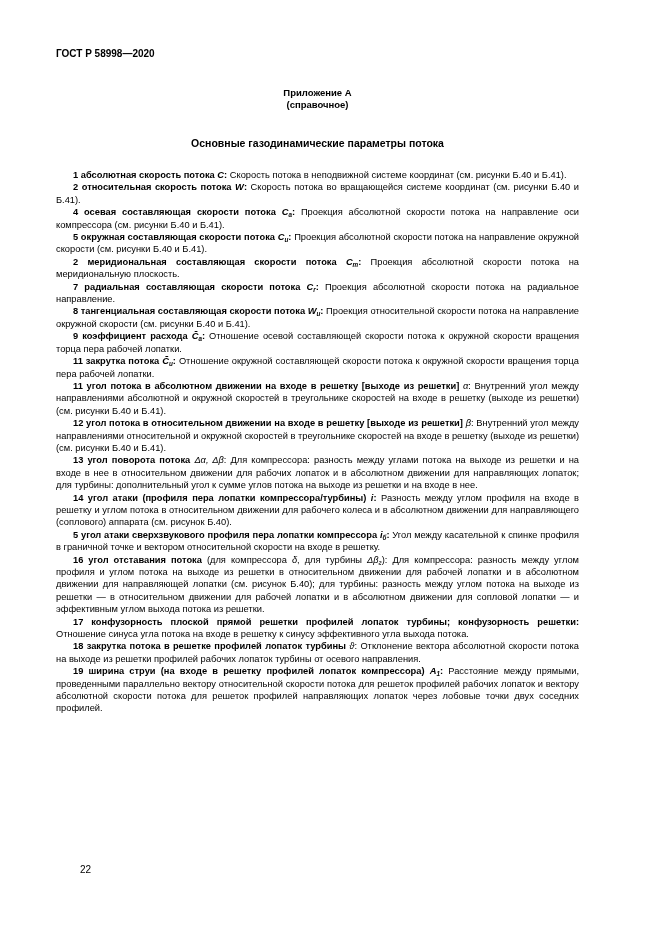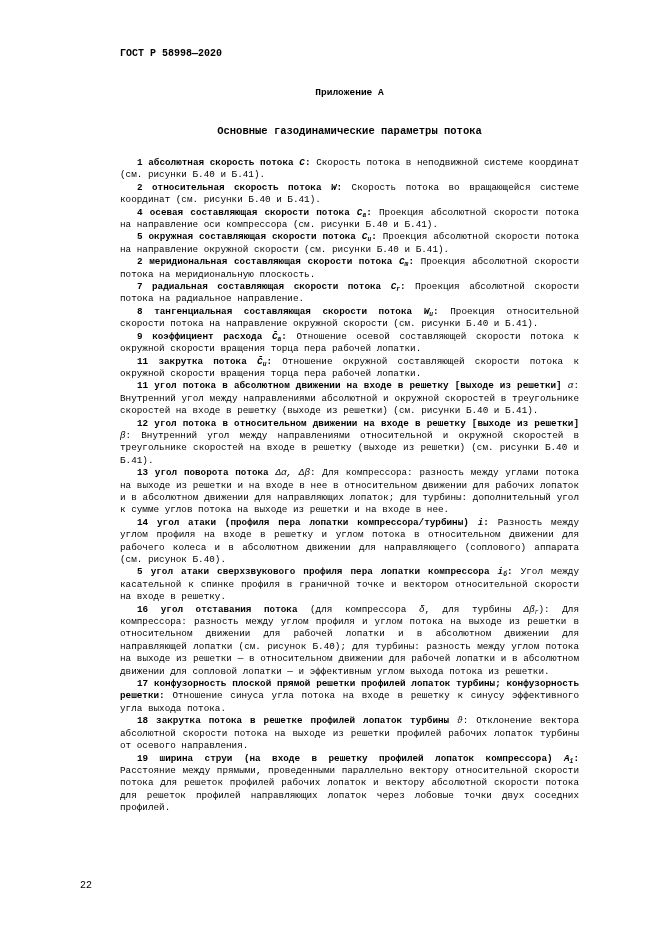--- a/index.html
+++ b/index.html
@@ -2,47 +2,48 @@
 <html><head>
 <meta charset="utf-8">
 <style>
   * { margin: 0; padding: 0; box-sizing: border-box; }
   html, body { background: #ffffff; }
   body {
     width: 661px; height: 935px; position: relative;
     font-family: "Liberation Sans", sans-serif;
     color: #000; overflow: hidden;
   }
-  .page { position: absolute; inset: 0; padding: 48px 82px 0 120px; font-family: Liberation Mono, monospace; }
+  .page { position: absolute; inset: 0; padding: 48px 82px 0 56px; }
   .doc-header { font-weight: bold; font-size: 10px; margin-bottom: 28px; }
   .appendix-block { text-align: center; font-weight: bold; font-size: 9.5px; line-height: 12px; }
   .section-title { text-align: center; font-weight: bold; font-size: 10.5px; margin-top: 26px; margin-bottom: 20px; }
   .terms p {
     font-size: 9.3px; line-height: 12.4px;
     text-align: justify; text-indent: 17px; margin: 0;
   }
   .b { font-weight: bold; }
   .i { font-style: italic; }
   sub { font-size: 0.68em; vertical-align: -0.3em; line-height: 0; }
   .frac {
     display: inline-block; text-align: center; vertical-align: -0.7em;
     font-weight: bold; font-style: italic; font-size: 8.5px; line-height: 1.15;
     margin: 0 1px;
   }
   .frac .fn { display: block; border-bottom: 0.8px solid #000; padding: 0 2px; }
   .frac .fd { display: block; }
-  .page-number { position: absolute; left: 80px; top: 864px; font-size: 10px; margin-top: 16px; }
+  .page-number { position: absolute; left: 80px; top: 864px; font-size: 10px; }
 </style>
 </head>
 <body>
 
 <div class="page">
   <div class="doc-header">ГОСТ Р 58998—2020</div>
   <div class="appendix-block">
     <div>Приложение А</div>
+    <div>(справочное)</div>
   </div>
   <div class="section-title">Основные газодинамические параметры потока</div>
   <div class="terms">
       <p><span class="b">1 абсолютная скорость потока </span><span class="b i">C</span><span class="b">: </span><span>Скорость потока в неподвижной системе координат (см. рисунки Б.40 и Б.41).</span></p>
       <p><span class="b">2 относительная скорость потока </span><span class="b i">W</span><span class="b">: </span><span>Скорость потока во вращающейся системе координат (см. рисунки Б.40 и Б.41).</span></p>
       <p><span class="b">4 осевая составляющая скорости потока </span><span class="b i">C</span><sub class="b i">a</sub><span class="b">: </span><span>Проекция абсолютной скорости потока на направление оси компрессора (см. рисунки Б.40 и Б.41).</span></p>
       <p><span class="b">5 окружная составляющая скорости потока </span><span class="b i">C</span><sub class="b i">u</sub><span class="b">: </span><span>Проекция абсолютной скорости потока на направление окружной скорости (см. рисунки Б.40 и Б.41).</span></p>
       <p><span class="b">2 меридиональная составляющая скорости потока </span><span class="b i">C</span><sub class="b i">m</sub><span class="b">: </span><span>Проекция абсолютной скорости потока на меридиональную плоскость.</span></p>
       <p><span class="b">7 радиальная составляющая скорости потока </span><span class="b i">C</span><sub class="b i">r</sub><span class="b">: </span><span>Проекция абсолютной скорости потока на радиальное направление.</span></p>
       <p><span class="b">8 тангенциальная составляющая скорости потока </span><span class="b i">W</span><sub class="b i">u</sub><span class="b">: </span><span>Проекция относительной скорости потока на направление окружной скорости (см. рисунки Б.40 и Б.41).</span></p>

